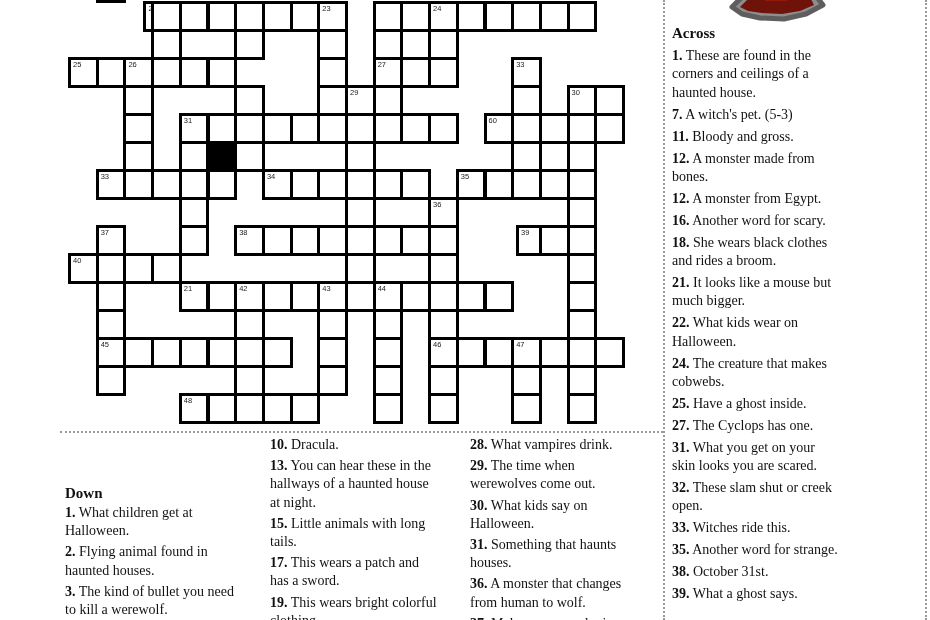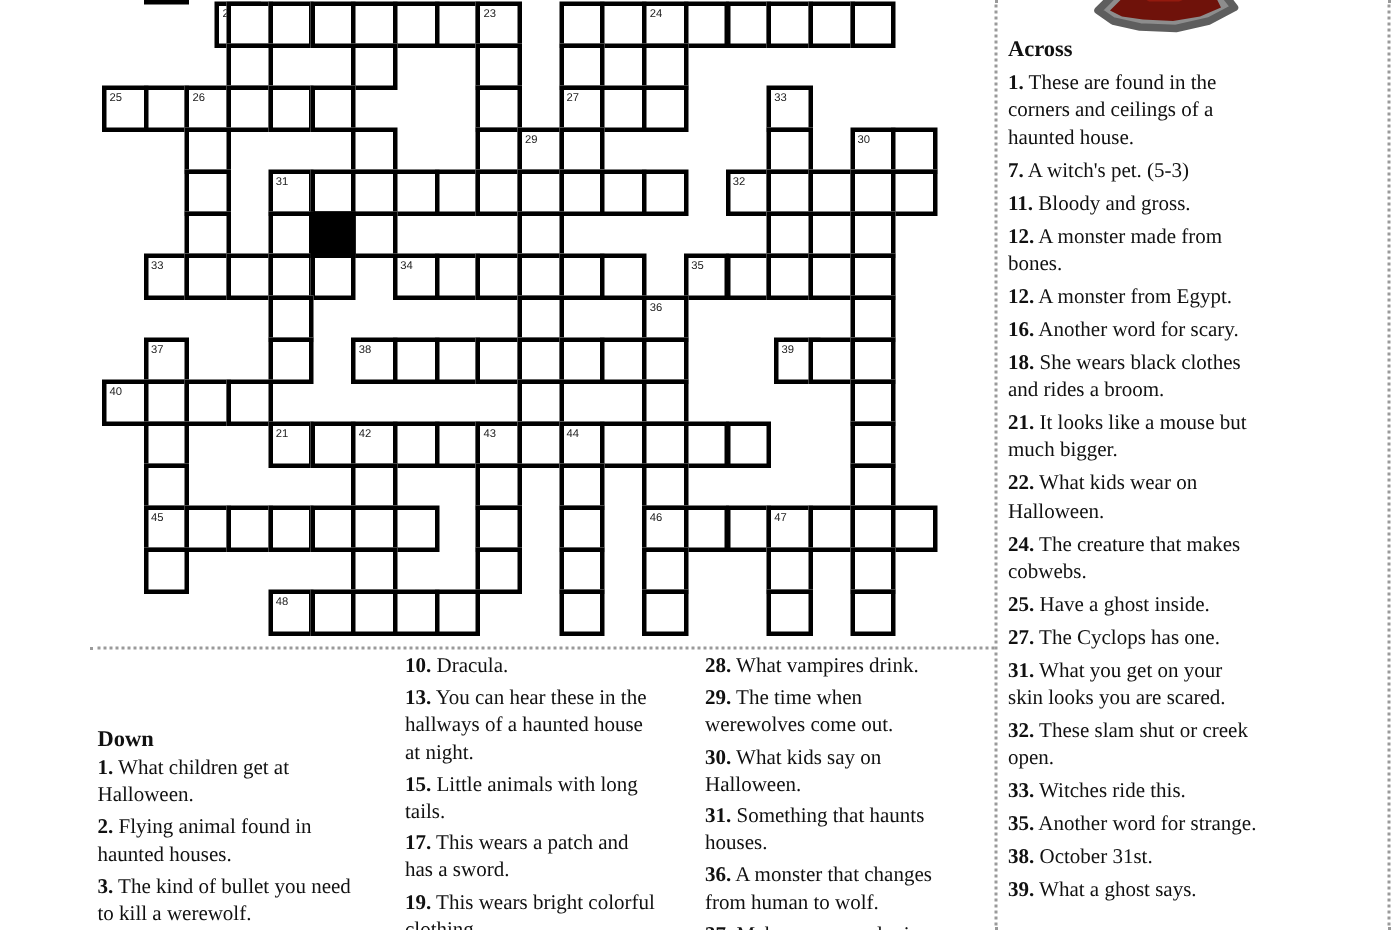--- a/index.html
+++ b/index.html
@@ -110,21 +110,21 @@
     <div class="cell" style="left: 206.5px; top: 113px;"></div>
     <div class="cell" style="left: 234.2px; top: 113px;"></div>
     <div class="cell" style="left: 261.9px; top: 113px;"></div>
     <div class="cell" style="left: 289.6px; top: 113px;"></div>
     <div class="cell" style="left: 317.3px; top: 113px;"></div>
     <div class="cell" style="left: 345px; top: 113px;"></div>
     <div class="cell" style="left: 372.7px; top: 113px;"></div>
     <div class="cell" style="left: 400.4px; top: 113px;"></div>
     <div class="cell" style="left: 428.1px; top: 113px;"></div>
     <div class="cell" style="left: 483.5px; top: 113px;">
-      <span class="num">32</span>
+      <span class="num">60</span>
     </div>
     <div class="cell" style="left: 511.2px; top: 113px;"></div>
     <div class="cell" style="left: 538.9px; top: 113px;"></div>
     <div class="cell" style="left: 566.6px; top: 113px;"></div>
     <div class="cell" style="left: 594.3px; top: 113px;"></div>
     <div class="cell" style="left: 123.4px; top: 141px;"></div>
     <div class="cell" style="left: 178.8px; top: 141px;"></div>
     <div class="cell" style="left: 234.2px; top: 141px;"></div>
     <div class="cell" style="left: 345px; top: 141px;"></div>
     <div class="cell" style="left: 511.2px; top: 141px;"></div>

